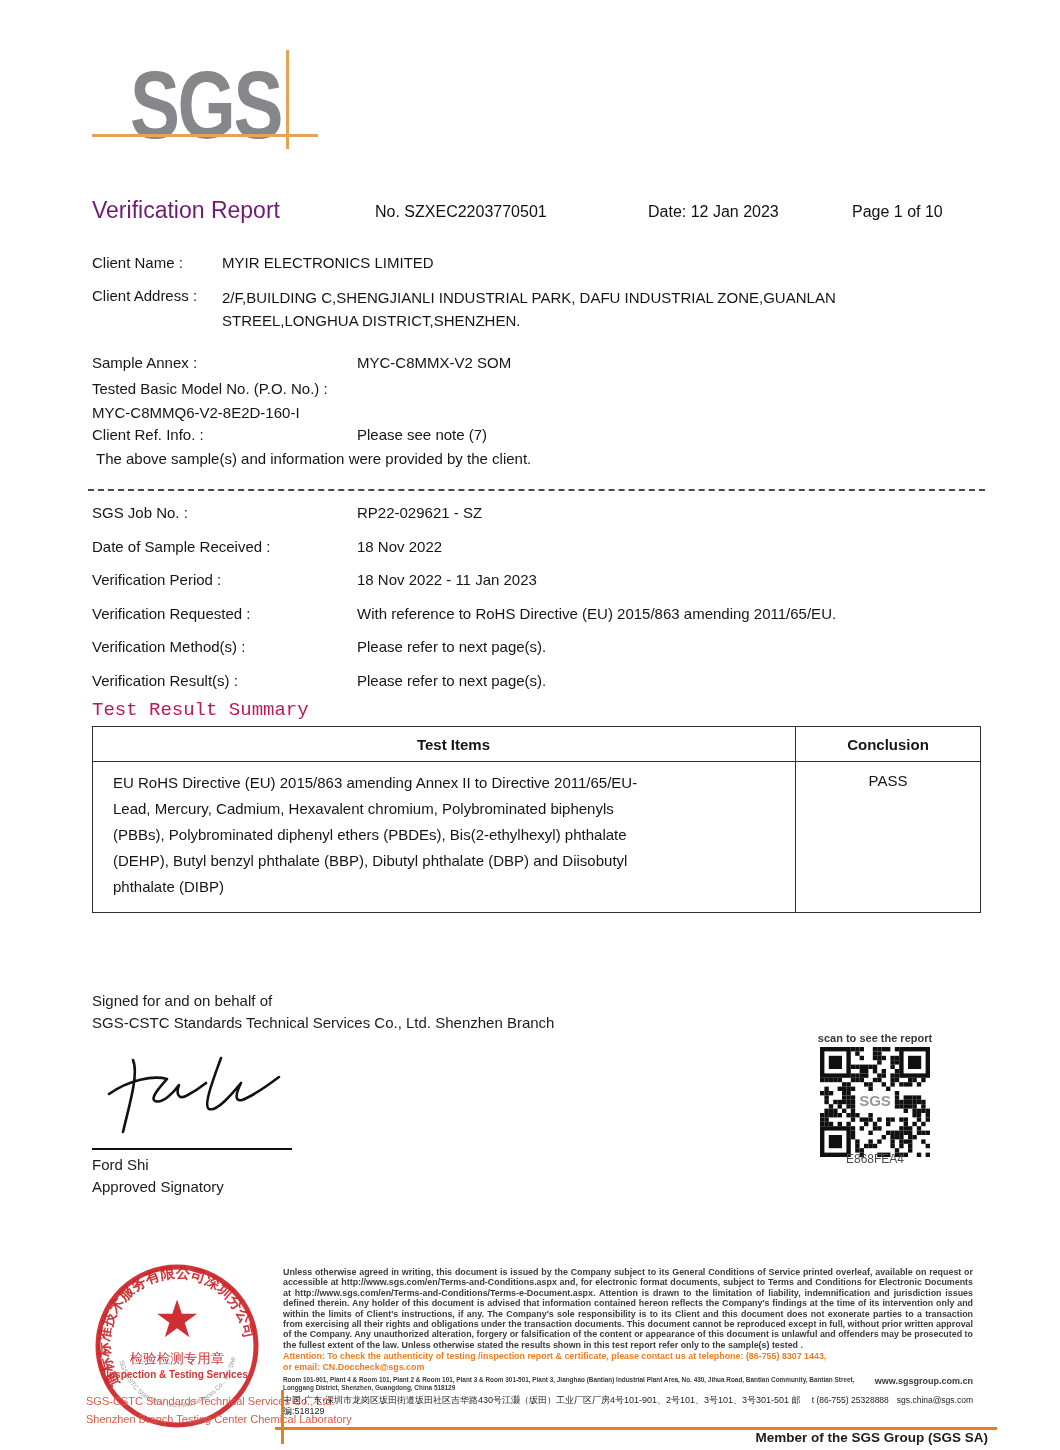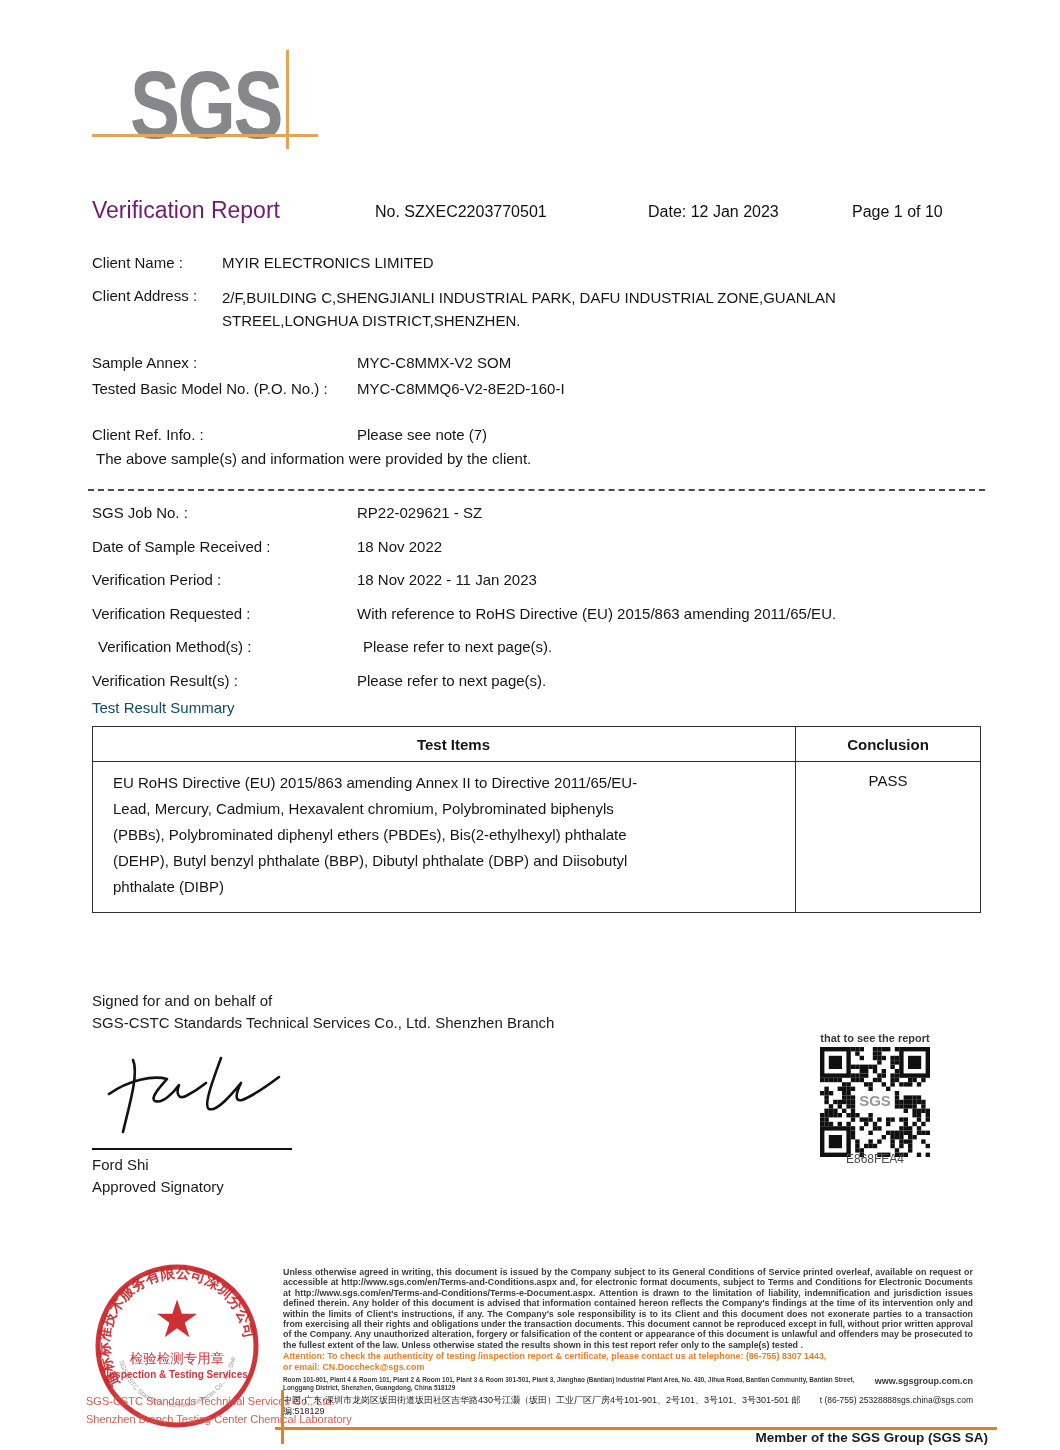--- a/index.html
+++ b/index.html
@@ -19,21 +19,21 @@
   
   .row{position:absolute;left:92px;display:flex;font-size:15px;line-height:19px;color:#161616;}
   .row .lbl{flex:none;}
   .clientrow .lbl{width:130px;}
   .samplerow .lbl{width:265px;}
   .detailrow .lbl{width:265px;}
   .pre{white-space:pre-line;}
   .note-line{position:absolute;left:96px;top:450px;font-size:15px;color:#161616;}
   .dashes{position:absolute;left:88px;top:489px;width:897px;border-top:2px dashed #4a4a4a;}
   
-  .summary-heading{position:absolute;left:92px;top:699px;font-size:15px;color:#0c4a6e;}
+  .summary-heading{position:absolute;left:92px;top:699px;font-size:19px;color:#be185d;font-family:Liberation Mono, monospace;}
   .summary-table{position:absolute;left:92px;top:726px;width:889px;border-collapse:collapse;
     font-size:15px;color:#161616;}
   .summary-table th,.summary-table td{border:1px solid #2e2e2e;}
   .summary-table th{height:32px;font-weight:bold;}
   .th-items{text-align:center;padding-left:20px;width:703px;margin-left:30px;}
   .th-concl{text-align:center;width:186px;margin-top:36px;}
   .td-item{padding:8px 20px 12px 20px;line-height:26px;vertical-align:top;}
   .td-concl{text-align:center;vertical-align:top;padding-top:10px;}
   
   .signed1{position:absolute;left:92px;top:992px;font-size:15px;}
@@ -55,21 +55,21 @@
   
   .footer-block{position:absolute;left:283px;top:1267px;width:690px;}
   .disclaimer{font-size:8.9px;line-height:10.4px;font-weight:bold;color:#3d3d3d;text-align:justify;margin:0;}
   .attention{font-size:8.9px;line-height:10.6px;font-weight:bold;color:#ef7d1f;margin:1px 0 0 0;white-space:pre-line;}
   .addr-row{display:flex;align-items:flex-start;margin-top:4px;}
   .addr-en{flex:1;font-size:6.4px;line-height:8px;font-weight:bold;color:#3c3c3c;}
   .addr-web{flex:none;font-size:9px;font-weight:bold;color:#3c3c3c;margin-left:6px;}
   .addr-row2{display:flex;align-items:flex-start;margin-top:3px;}
   .addr-cn{flex:1;font-size:9px;line-height:11px;color:#222;}
   .addr-tel{flex:none;font-size:8.5px;color:#222;margin-left:8px;}
-  .addr-mail{flex:none;font-size:8.5px;color:#222;margin-left:0;}
+  .addr-mail{flex:none;font-size:8.5px;color:#222;margin-left:8px;}
   .footer-hline{position:absolute;left:275px;top:1427px;width:722px;height:2.5px;background:#e2811d;}
   .footer-vline{position:absolute;left:281px;top:1390px;width:2.5px;height:54px;background:#e2811d;}
   .member-line{position:absolute;right:72px;top:1430px;font-size:13.5px;font-weight:bold;color:#1c1c1c;}
 </style>
 </head>
 <body>
 
 <div class="page">
 
   <div>
@@ -90,21 +90,21 @@
   <div class="row clientrow" style="top:286px;">
     <span class="lbl">Client Address :</span>
     <span class="pre" style="line-height:23px;">2/F,BUILDING C,SHENGJIANLI INDUSTRIAL PARK, DAFU  INDUSTRIAL ZONE,GUANLAN
 STREEL,LONGHUA DISTRICT,SHENZHEN.</span>
   </div>
 
   <div class="row samplerow" style="top:353px;">
     <span class="lbl">Sample Annex :</span>
     <span>MYC-C8MMX-V2 SOM</span>
   </div>
-  <div class="row samplerow" style="top:377px;line-height:24px;">
+  <div class="row samplerow" style="top:377px;line-height:24px;flex-direction:column;">
     <span class="lbl" style="width:240px;margin-right:25px;">Tested Basic Model No. (P.O. No.) :</span>
     <span>MYC-C8MMQ6-V2-8E2D-160-I</span>
   </div>
   <div class="row samplerow" style="top:425px;">
     <span class="lbl">Client Ref. Info. :</span>
     <span>Please see note (7)</span>
   </div>
   <div class="note-line">The above sample(s) and information were provided by the client.</div>
 
   <div class="dashes"></div>
@@ -118,21 +118,21 @@
     <span>18 Nov 2022</span>
   </div>
   <div class="row detailrow" style="top:570px;">
     <span class="lbl">Verification Period :</span>
     <span>18 Nov 2022 - 11 Jan 2023</span>
   </div>
   <div class="row detailrow" style="top:604px;">
     <span class="lbl">Verification Requested :</span>
     <span>With reference to RoHS Directive (EU) 2015/863 amending 2011/65/EU.</span>
   </div>
-  <div class="row detailrow" style="top:637px;margin-left:6px;">
+  <div class="row detailrow" style="top:637px;">
     <span class="lbl">Verification Method(s) :</span>
     <span>Please refer to next page(s).</span>
   </div>
   <div class="row detailrow" style="top:671px;">
     <span class="lbl">Verification Result(s) :</span>
     <span>Please refer to next page(s).</span>
   </div>
 
   <div class="summary-heading">Test Result Summary</div>
   <table class="summary-table">
@@ -156,21 +156,21 @@
 
   <div class="signed1">Signed for and on behalf of</div>
   <div class="signed2">SGS-CSTC Standards Technical Services Co., Ltd. Shenzhen Branch</div>
   <svg class="sig-svg" width="200" height="100" viewBox="0 0 200 100">
     <path d="M38,12 C44,26 34,58 28,84 M14,46 C34,32 58,27 72,31 C64,40 55,50 60,53 C68,56 79,44 84,37 C81,45 83,52 91,48 C99,44 106,39 111,35 M126,10 C118,32 108,58 114,61 C122,64 137,46 146,35 C141,45 139,54 147,52 C158,48 172,38 184,29" fill="none" stroke="#121212" stroke-width="2.6" stroke-linecap="round" stroke-linejoin="round"></path>
   </svg>
   <div class="sig-line"></div>
   <div class="signer-name">Ford Shi</div>
   <div class="signer-title">Approved Signatory</div>
 
-  <div class="qr-caption">that to see the report</div>
+  <div class="qr-caption">scan to see the report</div>
   <div class="qr-box">
     <svg id="qr-svg" width="110" height="110" viewBox="0 0 110 110">
         <rect x="30.800000000000004" y="0" w="4.4" width="4.4" height="4.4" fill="#101010"></rect>
         <rect x="35.2" y="0" w="4.4" width="4.4" height="4.4" fill="#101010"></rect>
         <rect x="39.6" y="0" w="4.4" width="4.4" height="4.4" fill="#101010"></rect>
         <rect x="52.800000000000004" y="0" w="4.4" width="4.4" height="4.4" fill="#101010"></rect>
         <rect x="57.2" y="0" w="4.4" width="4.4" height="4.4" fill="#101010"></rect>
         <rect x="61.60000000000001" y="0" w="4.4" width="4.4" height="4.4" fill="#101010"></rect>
         <rect x="66" y="0" w="4.4" width="4.4" height="4.4" fill="#101010"></rect>
         <rect x="74.80000000000001" y="0" w="4.4" width="4.4" height="4.4" fill="#101010"></rect>

